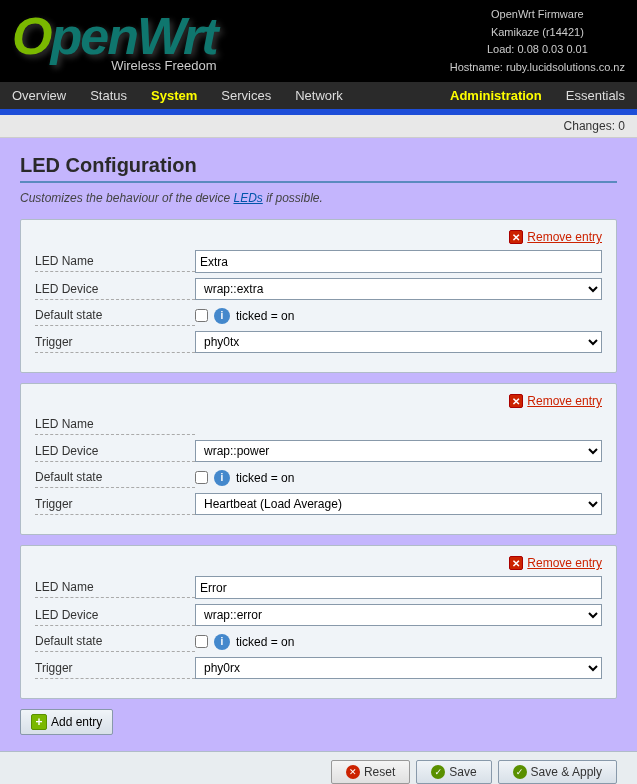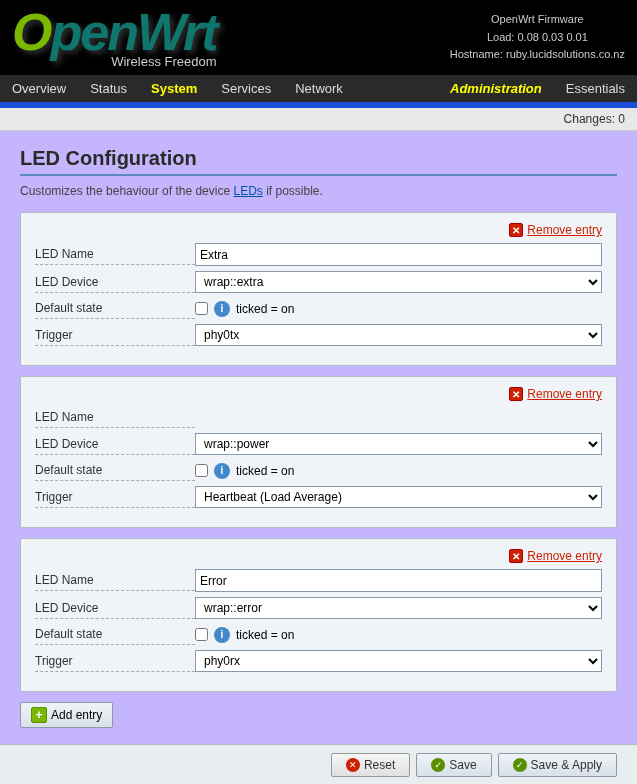--- a/index.html
+++ b/index.html
@@ -10,30 +10,30 @@
     .logo-area { display: flex; flex-direction: column; }
     .logo-text { font-size: 52px; font-weight: 900; color: #fff; line-height: 1; letter-spacing: -2px; font-style: italic; text-shadow: 3px 3px 6px #333; }
     .logo-text span { color: #0f766e; }
     .tagline { color: #ccc; font-size: 13px; text-align: right; margin-top: -4px; }
     .firmware-info { color: #ccc; font-size: 11px; text-align: center; line-height: 1.6; }
 
     
     .nav { background: #2a2a2a; display: flex; align-items: center; padding: 0; border-bottom: 6px solid #1d4ed8; }
     .nav a { color: #ddd; text-decoration: none; padding: 6px 12px; font-size: 13px; display: block; }
     .nav a.active-system { color: #ffff00; font-weight: bold; }
-    .nav a.active-admin { color: #ffff00; font-weight: bold; font-style: italic; }
+    .nav a.active-admin { color: #ffff00; font-weight: bold; }
     .nav-right { margin-left: auto; display: flex; }
 
     
     .changes-bar { background: #e8e8e8; padding: 4px 12px; text-align: right; font-size: 12px; color: #333; border-bottom: 1px solid #ccc; }
 
     
     .main { background: #c4b5fd; padding: 16px 20px; min-height: 600px; }
     .page-title { font-size: 20px; font-weight: bold; color: #2a2a2a; margin-bottom: 8px; border-bottom: 2px solid #5b8abf; padding-bottom: 4px; }
-    .page-desc { font-size: 12px; color: #444; margin-bottom: 14px; }
+    .page-desc { font-size: 12px; color: #444; margin-bottom: 14px; font-style: italic; }
     .page-desc a { color: #0055aa; text-decoration: underline; }
 
     
     .card { background: #f0f4f8; border: 1px solid #b0bcc8; border-radius: 2px; padding: 10px 14px 14px; margin-bottom: 10px; }
     .remove-row { display: flex; justify-content: flex-end; margin-bottom: 6px; }
     .remove-btn { background: none; border: none; cursor: pointer; display: flex; align-items: center; gap: 4px; color: #cc2200; font-size: 12px; text-decoration: underline; }
     .remove-icon { width: 14px; height: 14px; background: #cc2200; border: 1px solid #aa0000; border-radius: 2px; display: inline-flex; align-items: center; justify-content: center; color: white; font-size: 10px; font-weight: bold; }
 
     
     .form-row { display: flex; align-items: center; margin-bottom: 5px; }
@@ -62,20 +62,21 @@
 
 <div class="header">
   <div class="logo-area">
     <div class="logo-text">
       <span style="color:#7ab800">O</span><span>penWrt</span>
     </div>
     <div class="tagline">Wireless Freedom</div>
   </div>
   <div class="firmware-info">
     <div>OpenWrt Firmware</div>
+    <div>Kamikaze (r14421)</div>
     <div>Load: 0.08 0.03 0.01</div>
     <div>Hostname: ruby.lucidsolutions.co.nz</div>
   </div>
 </div>
 
 <div class="nav">
   <a href="#">Overview</a>
   <a href="#">Status</a>
   <a href="#" class="active-system">System</a>
   <a href="#">Services</a>

